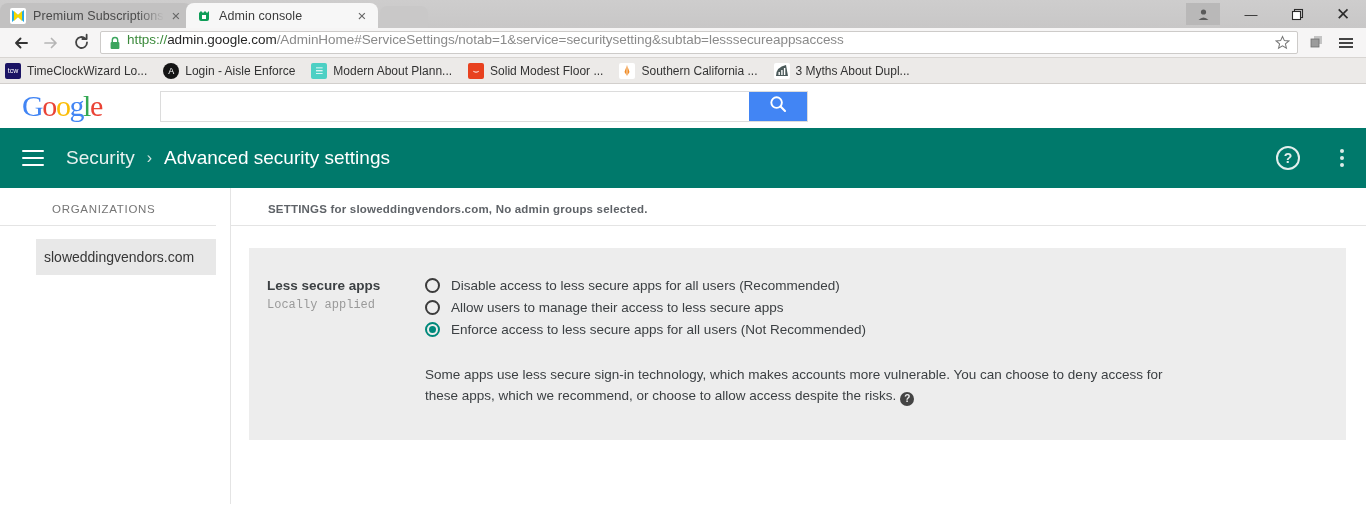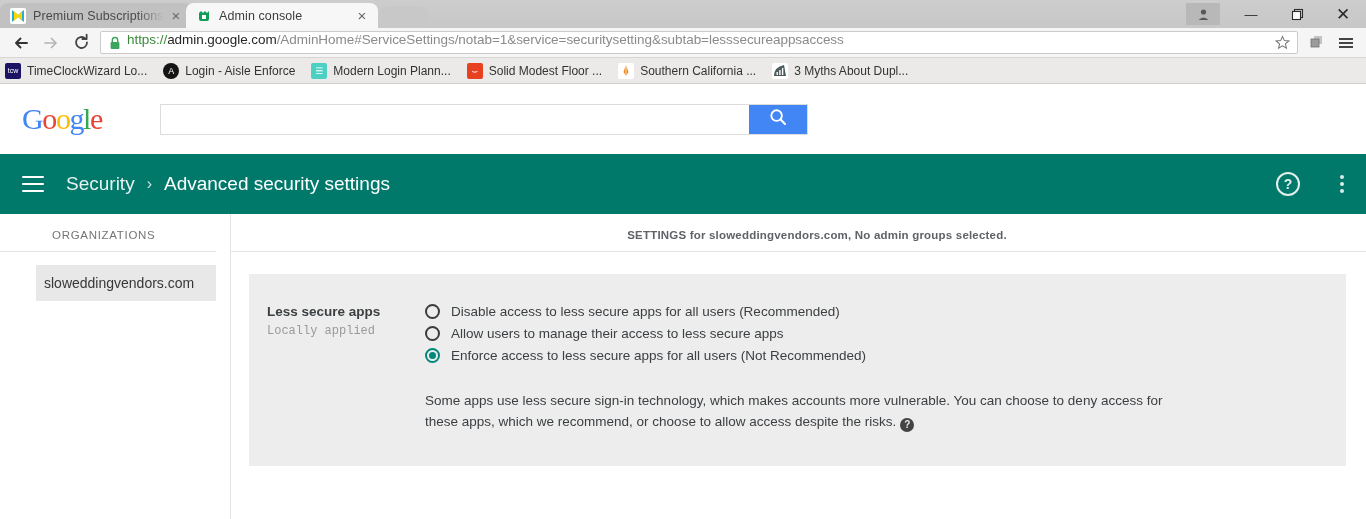--- a/index.html
+++ b/index.html
@@ -92,21 +92,21 @@
   }
   .bm { display: flex; align-items: center; margin-right: 16px; font-size: 12px; color: #333; }
   .bm-ico {
     width: 16px; height: 16px; margin-right: 6px; flex: 0 0 16px;
     display: flex; align-items: center; justify-content: center;
     font-size: 8px; color: #fff; border-radius: 2px; overflow:hidden;
   }
 
   
   .g-header {
-    height: 70px; background: #fff; display: flex; align-items: center;
+    height: 44px; background: #fff; display: flex; align-items: center;
     padding: 0 22px;
   }
   .g-logo { font-size: 30px; letter-spacing: -1.4px; font-family: "Liberation Serif", serif; }
   .g-logo .b { color: #4285f4; } .g-logo .r { color: #ea4335; }
   .g-logo .y { color: #fbbc05; } .g-logo .g { color: #34a853; }
   .g-search {
     margin-left: 58px; width: 648px; height: 31px; display: flex;
     border: 1px solid #dcdcdc; background: #fff;
   }
   .g-search input {
@@ -153,21 +153,21 @@
     padding: 5px 0 10px 52px; border-bottom: 1px solid #e4e4e4;
     margin-right: 14px;
   }
   .org-item {
     margin: 13px 14px 0 36px; background: #e8e8e8; color: #373737;
     font-size: 14px; padding: 10px 10px 10px 8px;
   }
   .main { flex: 1; padding-top: 10px; border-left: 1px solid #e4e4e4; }
   .settings-label {
     font-size: 11.5px; color: #5f6368; font-weight: bold; letter-spacing: .2px;
-    padding: 5px 0 10px 37px; border-bottom: 1px solid #e4e4e4; text-align: center;
+    padding: 5px 0 10px 37px; border-bottom: 1px solid #e4e4e4;
   }
   .card {
     margin: 22px 20px 0 18px; background: #ededed; padding: 30px 0 34px 0;
     display: flex;
   }
   .card-left { width: 176px; padding-left: 18px; }
   .card-title { font-size: 13.5px; font-weight: bold; color: #3c4043; }
   .card-sub { font-size: 12px; color: #9a9a9a; margin-top: 5px; font-family: Liberation Mono, monospace; }
   .card-right { flex: 1; }
   .radio-row { display: flex; align-items: flex-end; margin-bottom: 7px; }
@@ -292,21 +292,21 @@
     <div class="bm">
       <span class="bm-ico" style="background:#1b1464;font-size:7px;">tcw</span>
       <span>TimeClockWizard Lo...</span>
     </div>
     <div class="bm">
       <span class="bm-ico" style="background:#141414;border-radius:50%;font-size:9px;">A</span>
       <span>Login - Aisle Enforce</span>
     </div>
     <div class="bm">
       <span class="bm-ico" style="background:#4dd0c4;font-size:9px;">☰</span>
-      <span>Modern Login Plann...</span>
+      <span>Modern About Plann...</span>
     </div>
     <div class="bm">
       <span class="bm-ico" style="background:#e8411f;font-size:10px;">⌣</span>
       <span>Solid Modest Floor ...</span>
     </div>
     <div class="bm">
       <span class="bm-ico" style="background:#fff;">
         <svg width="14" height="14" viewBox="0 0 14 14">
             <path d="M7 1 L9.5 8 L7 12 L4.5 8 Z" fill="#f08a24"></path>
             <path d="M7 1 L7 12" stroke="#fff" stroke-width=".7"></path>

